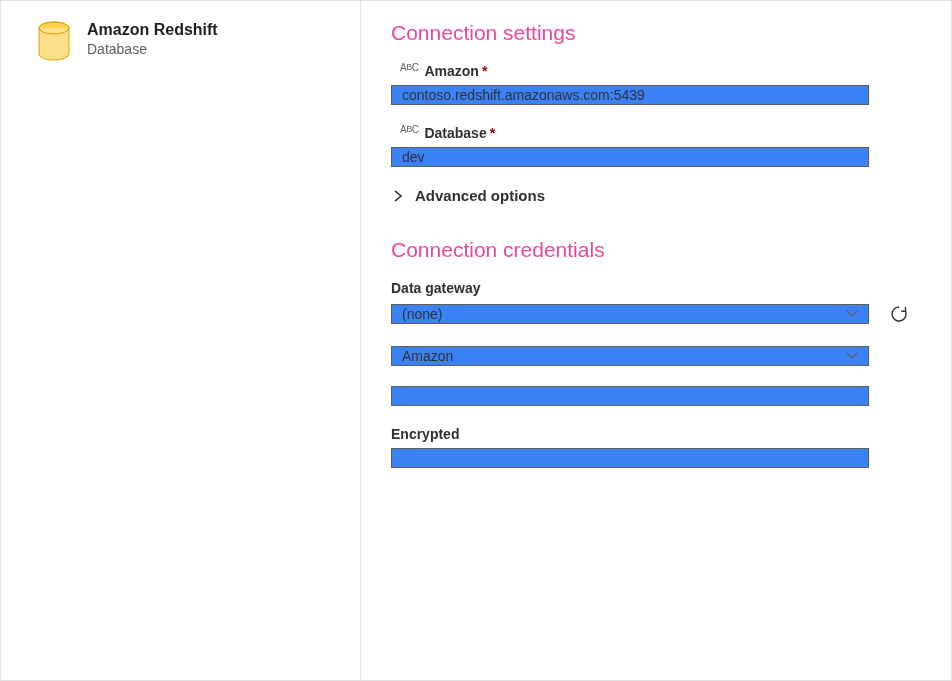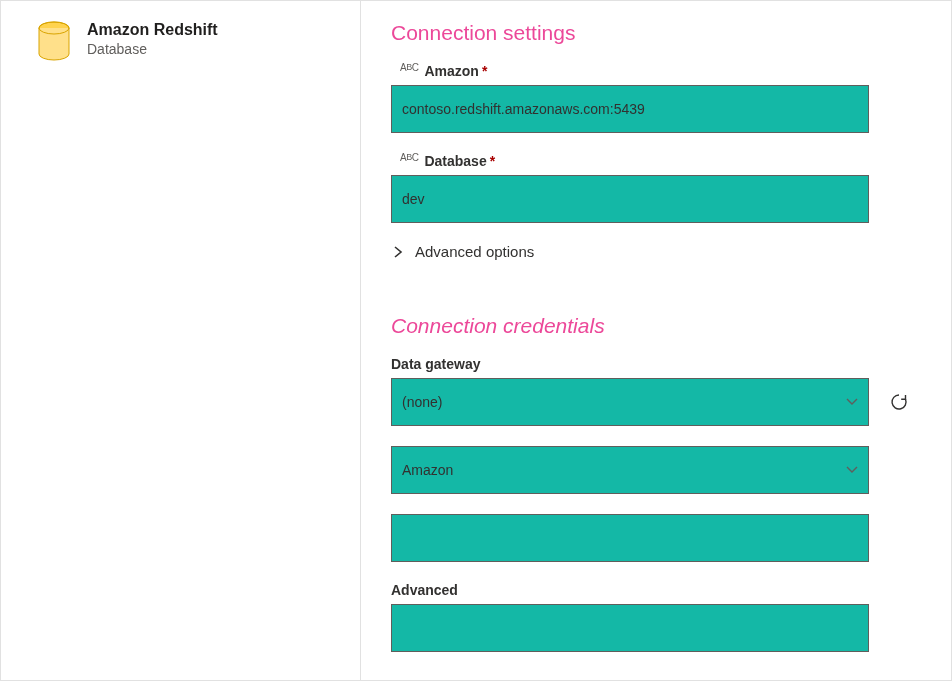--- a/index.html
+++ b/index.html
@@ -28,21 +28,21 @@
       flex: 1;
       padding: 20px 36px 20px 30px;
       overflow: auto;
     }
     .section-heading {
       font-size: 21px;
       font-weight: 400;
       color: #ec4899;
       margin-bottom: 18px;
     }
-    .section-heading.second { margin-top: 54px; font-style: italic; }
+    .section-heading.second { margin-top: 34px; }
     .field { margin-bottom: 20px; }
     .field-label-row {
       display: flex;
       align-items: flex-start;
       gap: 6px;
       margin-bottom: 6px;
       margin-left: 9px;
     }
     .abc-badge {
       font-size: 10px;
@@ -50,47 +50,47 @@
       color: #605e5c;
       font-weight: 400;
       letter-spacing: -0.5px;
     }
     .abc-badge sup { font-size: 9px; vertical-align: top; }
     .field-label { font-weight: 600; font-size: 14px; color: #323130; }
     .req { color: #a80000; margin-left: 3px; }
     .text-input, .select {
       width: 100%;
       max-width: 478px;
-      height: 48px;
+      height: 20px;
       padding: 0 10px;
       border: 1px solid #605e5c;
       font-size: 14px;
       font-family: inherit;
-      background: #14b8a6;
+      background: #3b82f6;
       color: #323130;
     }
     .select {
       display: flex;
       align-items: center;
       justify-content: space-between;
       cursor: pointer;
     }
     .chevron-down {
       width: 12px; height: 12px;
       display: inline-flex; align-items: center; justify-content: center;
     }
     .advanced-row {
       display: flex;
       align-items: center;
       gap: 10px;
       margin-top: 8px;
       cursor: pointer;
     }
     .advanced-chevron { width: 14px; height: 14px; display:flex; align-items:center; justify-content:center; color:#323130; }
-    .advanced-label { font-size: 15px; font-weight: 400; }
+    .advanced-label { font-size: 15px; font-weight: 700; }
     .gateway-row {
       display: flex;
       align-items: center;
       gap: 18px;
       max-width: 520px;
       justify-content: space-between;
     }
     .gateway-row .select { flex: 1; max-width: 478px; }
     .refresh-btn {
       width: 24px; height: 24px;
@@ -195,18 +195,18 @@
           </svg>
       </span>
     </div>
   </div>
 
   <div class="field">
     <input class="text-input" type="text" value="" style="">
   </div>
 
   <div class="field">
-    <span class="plain-label">Advanced</span>
+    <span class="plain-label">Encrypted</span>
     <input class="text-input" type="password" value="" style="">
   </div>
 
 
 </main>
 
 </body></html>

